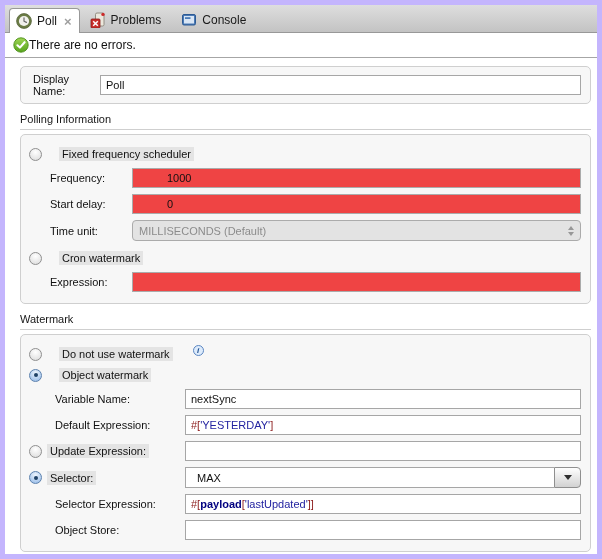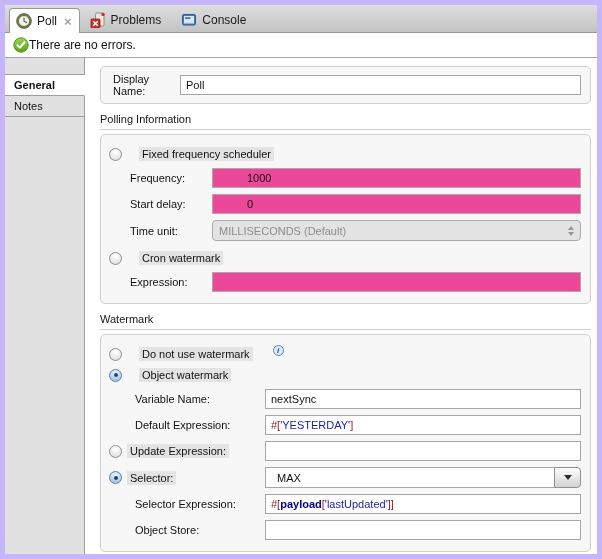--- a/index.html
+++ b/index.html
@@ -28,21 +28,21 @@
   .side-fill { flex:1; background:#e1e1e1; border-right:1px solid #9e9e9e; }
 
   .main { flex:1; background:#fff; padding:8px 6px 0 15px; font-size:11px; color:#111; overflow:hidden; }
 
   .panel-box { background:#f7f7f7; border:1px solid #cfcfcf; border-radius:5px; }
 
   .display-row { height:38px; display:flex; align-items:center; padding:0 9px 0 12px; }
   .display-row label { width:67px; flex:none; }
 
   input.text, .exprbox { height:20px; border:1px solid #a6a6a6; background:#fff; font:11px "Liberation Sans",sans-serif; padding:0 5px; flex:1; min-width:0; color:#111; }
-  input.text.dis { background:#ec4899; border-color:#ababab;padding-left:34px; }
+  input.text.dis { background:#ef4444; border-color:#ababab;padding-left:34px; }
 
   .section-title { margin-top:9px; padding-bottom:4px; border-bottom:1px solid #cfcfcf; color:#161616; }
   .group { margin-top:4px; padding:12px 9px 9px 8px; }
 
   .radio-row { display:flex; align-items:center; gap:17px; margin-bottom:7px; }
   .radio { width:13px; height:13px; border-radius:50%; border:1px solid #8f8f8f; background:radial-gradient(circle at 50% 30%, #ffffff, #dadada); flex:none; position:relative; }
   .radio.selected { border-color:#5d82ae; background:radial-gradient(circle at 50% 28%, #eef5fd, #8fb6e6); }
   .radio.selected::after { content:""; position:absolute; left:3.5px; top:3.5px; width:4px; height:4px; border-radius:50%; background:#1f4166; }
   .radio-label { background:#e4e4e4; padding:1px 3px; white-space:nowrap; }
 
@@ -120,26 +120,20 @@
           </defs>
           <circle cx="8" cy="8" r="7.2" fill="url(#gg)" stroke="#4b8d19" stroke-width="0.9"></circle>
           <path d="M4.4 8.3 L6.9 10.6 L11.6 5.2" stroke="#ffffff" stroke-width="2.1" fill="none" stroke-linecap="round" stroke-linejoin="round"></path>
         </svg>
     </span>
     <span>There are no errors.</span>
   </div>
 
   <div class="bodyrow">
 
-    <div class="sidebar">
-      <div class="side-header"></div>
-      <div class="side-item selected">General</div>
-      <div class="side-item">Notes</div>
-      <div class="side-fill"></div>
-    </div>
 
     <div class="main">
 
       <div class="panel-box display-row">
         <label>Display Name:</label>
         <input class="text" value="Poll" style="">
       </div>
 
       <div class="section-title">Polling Information</div>
       <div class="panel-box group">

